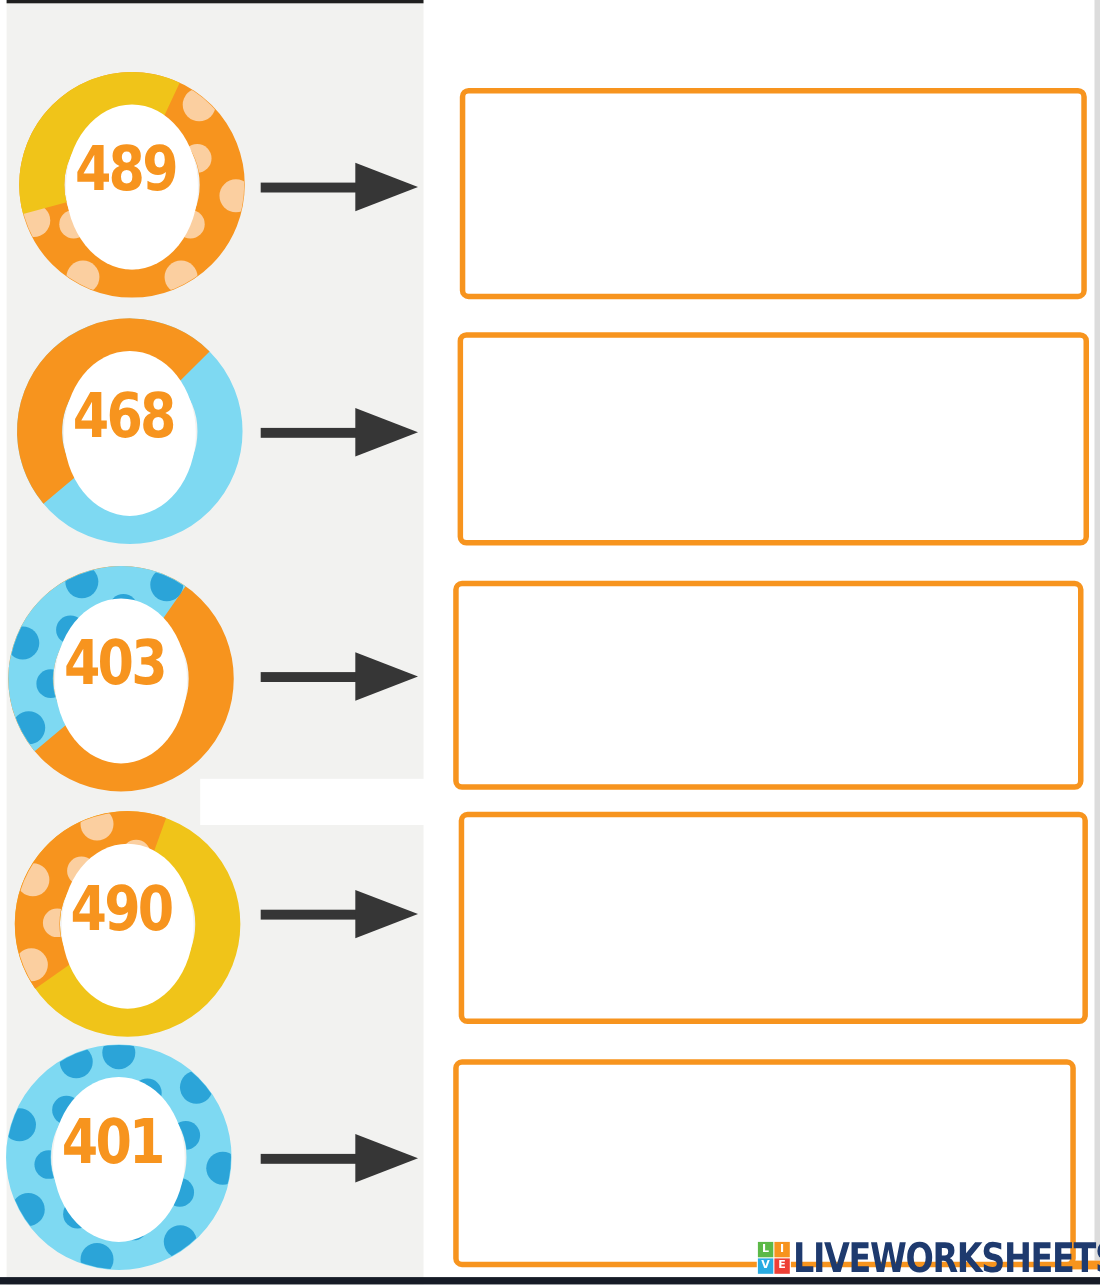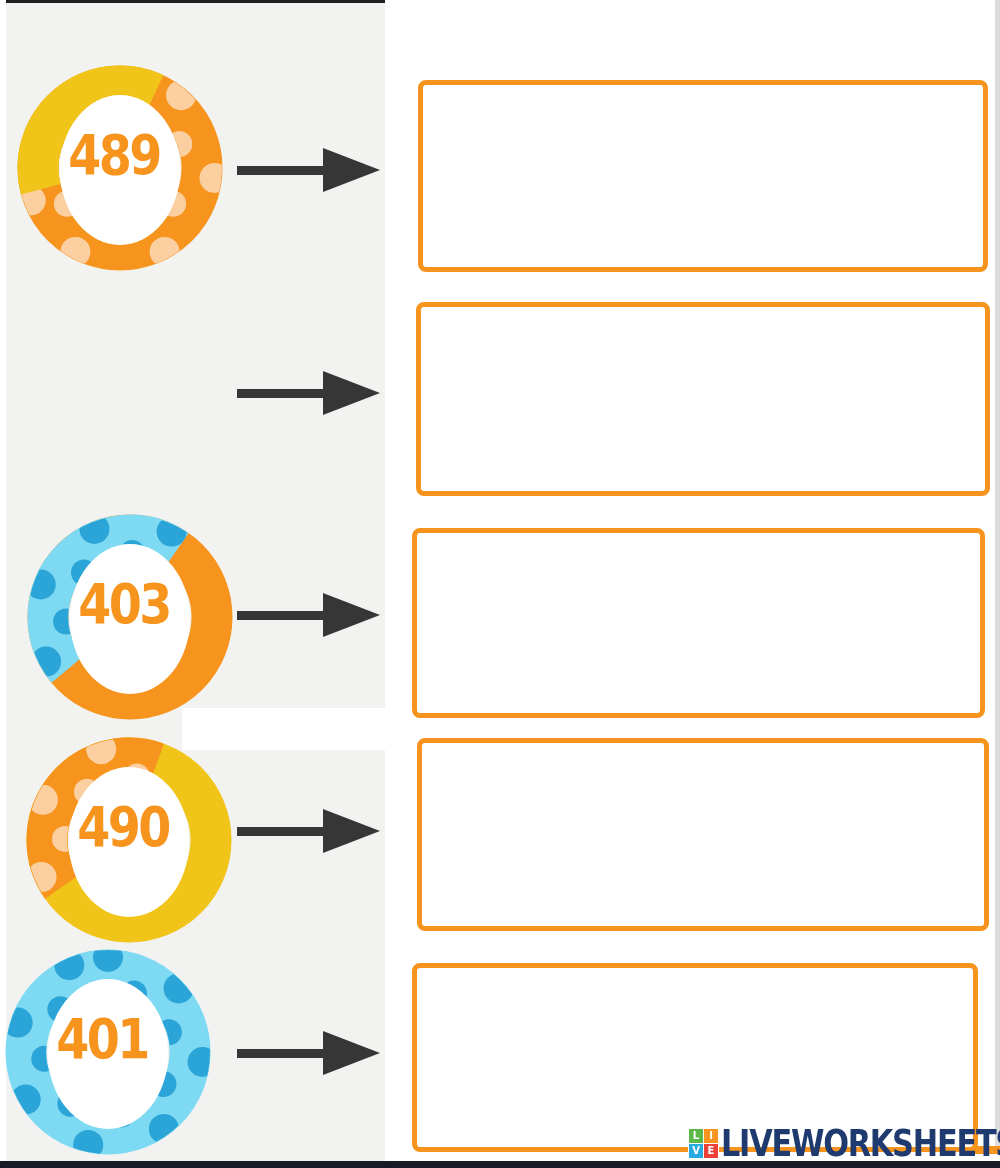--- a/index.html
+++ b/index.html
@@ -75,22 +75,30 @@
         <circle class="dot-peach" cx="-44.6" cy="83.9" r="15"></circle>
         <circle class="dot-peach" cx="-53.1" cy="35.8" r="13"></circle>
         <circle class="dot-peach" cx="-89.3" cy="32.5" r="15"></circle>
       </g>
       <path class="seg st-yellow" d="M -79.2 21.2 A 82 82 0 0 1 34.7 -74.3"></path>
       <ellipse cx="0" cy="2" rx="60" ry="75" fill="#fff"></ellipse>
     </svg>
     <div class="num">489</div>
   </div>
 
-
-  <div class="circle" style="left:24px;top:511px;">
+  <div class="circle" style="left:12px;top:286px;">
+    <svg width="212" height="212" viewBox="-106 -106 212 212">
+      <circle class="ring st-sky" r="82"></circle>
+      <path class="seg st-orange" d="M -62.8 52.7 A 82 82 0 0 1 58.0 -58.0"></path>
+      <ellipse cx="0" cy="2" rx="60" ry="75" fill="#fff"></ellipse>
+    </svg>
+    <div class="num">468</div>
+  </div>
+
+  <div class="circle" style="left:4px;top:511px;">
     <svg width="212" height="212" viewBox="-106 -106 212 212">
       <defs>
           <mask id="m3" maskUnits="userSpaceOnUse" x="-106" y="-106" width="212" height="212">
         <circle r="102" fill="#fff"></circle>
             <circle r="62" fill="#000"></circle>
       </mask>
         </defs>
       <circle class="ring st-orange" r="82"></circle>
       <path class="seg st-sky" d="M -62.8 52.7 A 82 82 0 0 1 47.0 -67.2"></path>
       <g mask="url(#m3)">
@@ -100,21 +108,21 @@
         <circle class="dot-blue" cx="-46.0" cy="-44.5" r="13"></circle>
         <circle class="dot-blue" cx="-35.6" cy="-88.1" r="15"></circle>
         <circle class="dot-blue" cx="2.2" cy="-63.9" r="13"></circle>
         <circle class="dot-blue" cx="41.6" cy="-85.4" r="15"></circle>
       </g>
       <ellipse cx="0" cy="2" rx="60" ry="75" fill="#fff"></ellipse>
     </svg>
     <div class="num">403</div>
   </div>
 
-  <div class="circle" style="left:23px;top:734px;">
+  <div class="circle" style="left:10px;top:734px;">
     <svg width="212" height="212" viewBox="-106 -106 212 212">
       <defs>
           <mask id="m4" maskUnits="userSpaceOnUse" x="-106" y="-106" width="212" height="212">
         <circle r="102" fill="#fff"></circle>
             <circle r="62" fill="#000"></circle>
       </mask>
         </defs>
       <circle class="ring st-yellow" r="82"></circle>
       <path class="seg st-orange" d="M -67.2 47.0 A 82 82 0 0 1 28.0 -77.1"></path>
       <g mask="url(#m4)">

